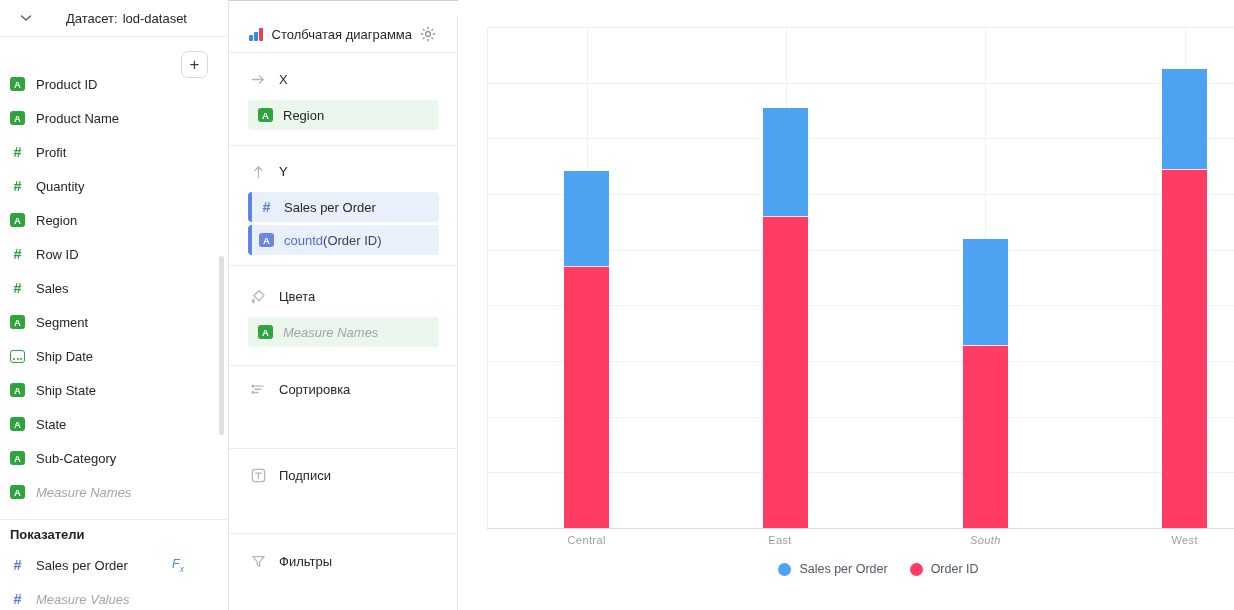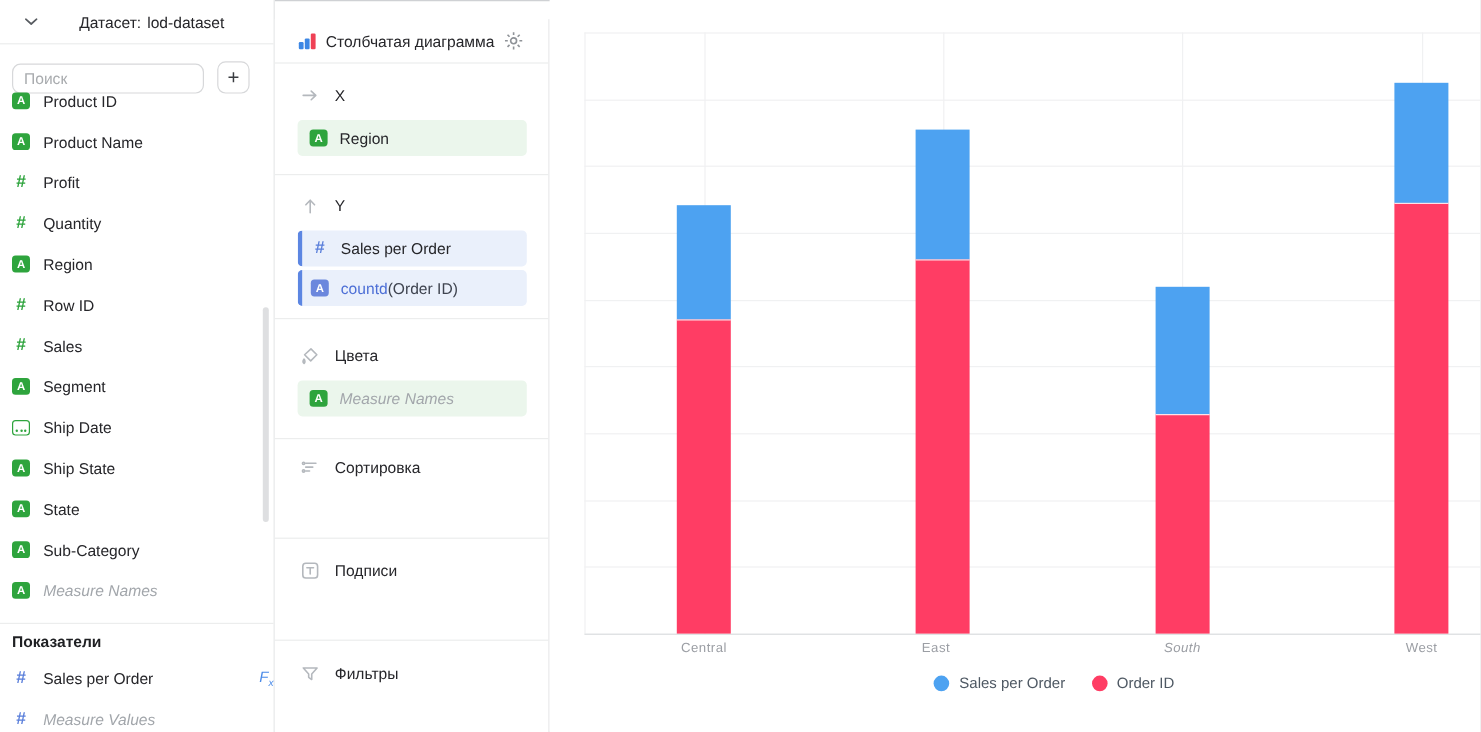--- a/index.html
+++ b/index.html
@@ -19,21 +19,21 @@
   .search-input { position:absolute; left:0; top:2px; width:160px; height:25px; border:1px solid #d7d8da; border-radius:7px; padding:0 9px; font-size:13px; color:#26262a; outline:none; font-family:inherit; }
   .search-input::placeholder { color:#a8abae; }
   .add-btn { position:absolute; left:171px; top:0; width:27px; height:27px; border:1px solid #d7d8da; border-radius:7px; background:#fff; display:flex; align-items:center; justify-content:center; font-size:17px; color:#3a3d41; cursor:pointer; }
   .field-list { position:absolute; left:0; top:67px; width:100%; }
   .field-row { height:34px; display:flex; align-items:center; padding-left:10px; cursor:pointer; }
   .field-label { font-size:13px; margin-left:11px; color:#26262a; white-space:nowrap; }
   .italic { font-style:italic; color:#a2a6ab !important; }
   .divider { position:absolute; left:0; width:100%; border-top:1px solid #eceded; }
   .measures-hd { position:absolute; left:10px; top:527px; font-size:13px; font-weight:bold; color:#1f2023; }
   .measure-list { position:absolute; left:0; top:548px; width:100%; }
-  .fx { margin-left:auto; color:#4a8ae8; font-size:12.5px; font-style:italic; cursor:pointer; }
+  .fx { margin-left:auto; margin-right:44px; color:#4a8ae8; font-size:12.5px; font-style:italic; cursor:pointer; }
   .fx sub { font-size:8.5px; }
   .scrollbar { position:absolute; left:219px; top:256px; width:5px; height:179px; border-radius:3px; background:#dedfe1; }
   
   .badge { width:15px; height:14px; min-width:15px; border-radius:3px; color:#fff; font-size:9.5px; font-weight:bold; display:inline-flex; align-items:center; justify-content:center; }
   .badge-green { background:#2ea43d; }
   .badge-blue { background:#6b87dd; }
   .hash { font-size:14.5px; font-weight:bold; width:15px; text-align:center; display:inline-block; }
   .hash.green { color:#2ea43d; }
   .hash.blue { color:#5c80db; }
   .cal { width:15px; height:13px; min-width:15px; border:1.5px solid #2ea43d; border-radius:3px; display:inline-flex; align-items:flex-end; justify-content:center; gap:1.5px; padding-bottom:2px; }
@@ -85,21 +85,20 @@
       <span class="chev">
         <svg width="16" height="16" viewBox="0 0 16 16">
             <path d="M3.5 6l4.5 4 4.5-4" fill="none" stroke="#585c61" stroke-width="1.4" stroke-linecap="round" stroke-linejoin="round"></path>
           </svg>
       </span>
       <span class="ds-title">
         <span>Датасет:</span><b>lod-dataset</b>
       </span>
     </div>
     <div class="search-row">
-      <input class="search-input" placeholder="Поиск" style="">
       <button class="add-btn">+</button>
     </div>
     <div class="field-list">
         <div class="field-row">
           <span class="badge badge-green">A</span>
           <span class="field-label">Product ID</span>
         </div>
         <div class="field-row">
           <span class="badge badge-green">A</span>
           <span class="field-label">Product Name</span>

